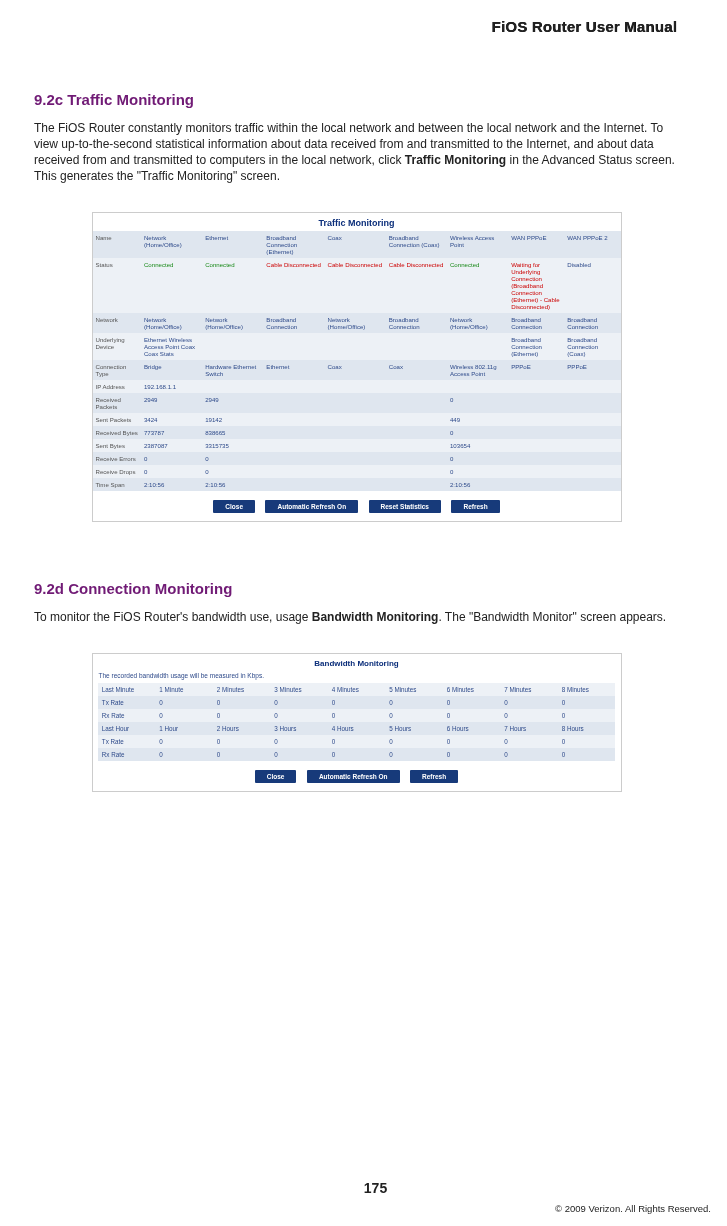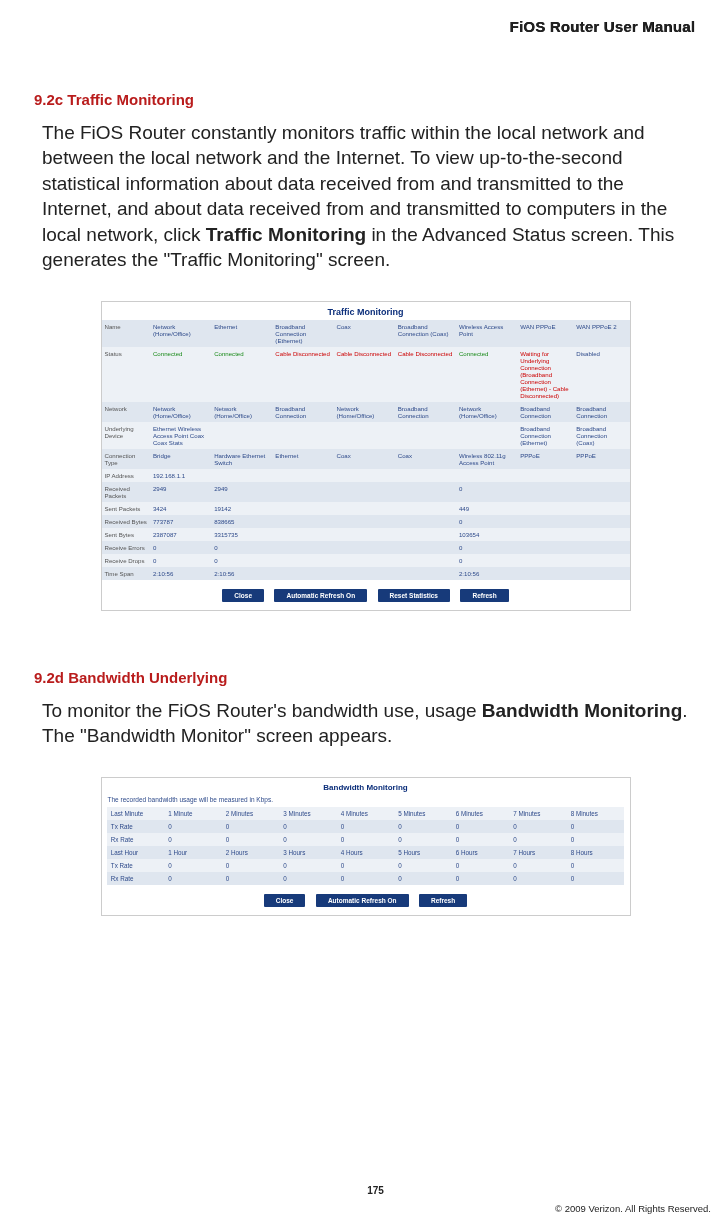--- a/index.html
+++ b/index.html
@@ -7,40 +7,40 @@
     margin: 0;
     padding: 0;
     width: 727px;
     height: 1226px;
     font-family: "Segoe UI", Arial, sans-serif;
     color: #222;
     position: relative;
     background: #fff;
   }
   .page {
-    padding: 18px 30px 0 34px;
+    padding: 18px 48px 0 34px;
   }
   .manual-title {
     font-weight: 700;
     font-size: 15px;
     text-align: right;
     letter-spacing: 0.2px;
     margin: 0 2px 56px 0;
     text-shadow: 0.3px 0 0 #000;
   }
   .section-heading {
-    color: #b91c1c;
+    color: #701a75;
     font-weight: 700;
     font-size: 15px;
     margin: 0 0 12px 0;
   }
   .body-text {
-    font-size: 19px;
+    font-size: 12px;
     line-height: 1.34;
-    margin: 0 0 8px 8px;
+    margin: 0 0 8px 0;
   }
   .body-text .bold { font-weight: 700; }
   
   .tm-wrap {
     margin: 28px auto 0 auto;
     width: 530px;
     border: 1px solid #ccc;
     background: #fff;
     padding: 0 0 8px 0;
   }
@@ -115,21 +115,21 @@
     white-space: nowrap;
   }
   table.bm tr:nth-child(odd) td { background: #edf1f6; }
   table.bm tr:nth-child(even) td { background: #dfe6ef; }
   .page-num {
     position: absolute;
     bottom: 30px;
     left: 0; right: 0;
     text-align: center;
     font-weight: 700;
-    font-size: 10px;
+    font-size: 14px;
     padding-left: 24px;
   }
   .copyright {
     position: absolute;
     bottom: 12px;
     right: 16px;
     font-size: 9.5px;
   }
   .sec2-gap { height: 58px; }
 </style>
@@ -307,21 +307,21 @@
     <div class="btn-row">
       <span class="btn">Close</span>
       <span class="btn">Automatic Refresh On</span>
       <span class="btn">Reset Statistics</span>
       <span class="btn">Refresh</span>
     </div>
   </div>
 
   <div class="sec2-gap"></div>
 
-  <div class="section-heading">9.2d  Bandwidth Underlying</div>
+  <div class="section-heading">9.2d  Connection Monitoring</div>
   <p class="body-text">
     <span>To monitor the FiOS Router's bandwidth use, usage </span><span class="bold">Bandwidth Monitoring</span><span>. The "Bandwidth Monitor" screen appears.</span>
   </p>
 
   <div class="bm-wrap">
     <div class="bm-title">Bandwidth Monitoring</div>
     <div class="bm-note">The recorded bandwidth usage will be measured in Kbps.</div>
     <table class="bm">
       <tbody>
           <tr>

